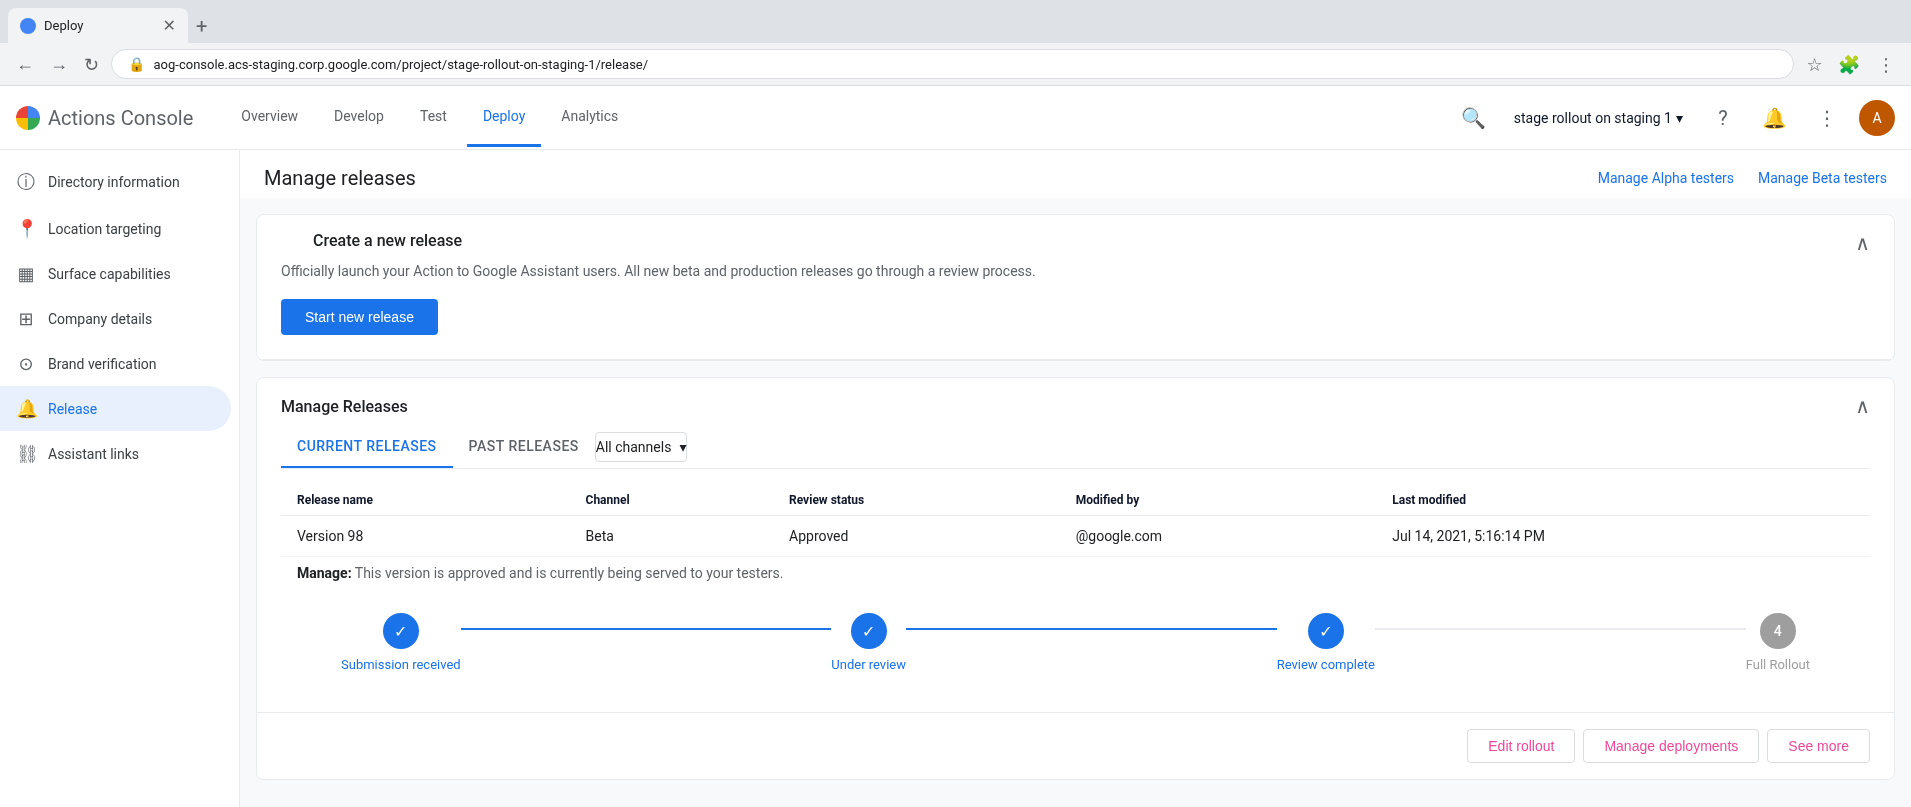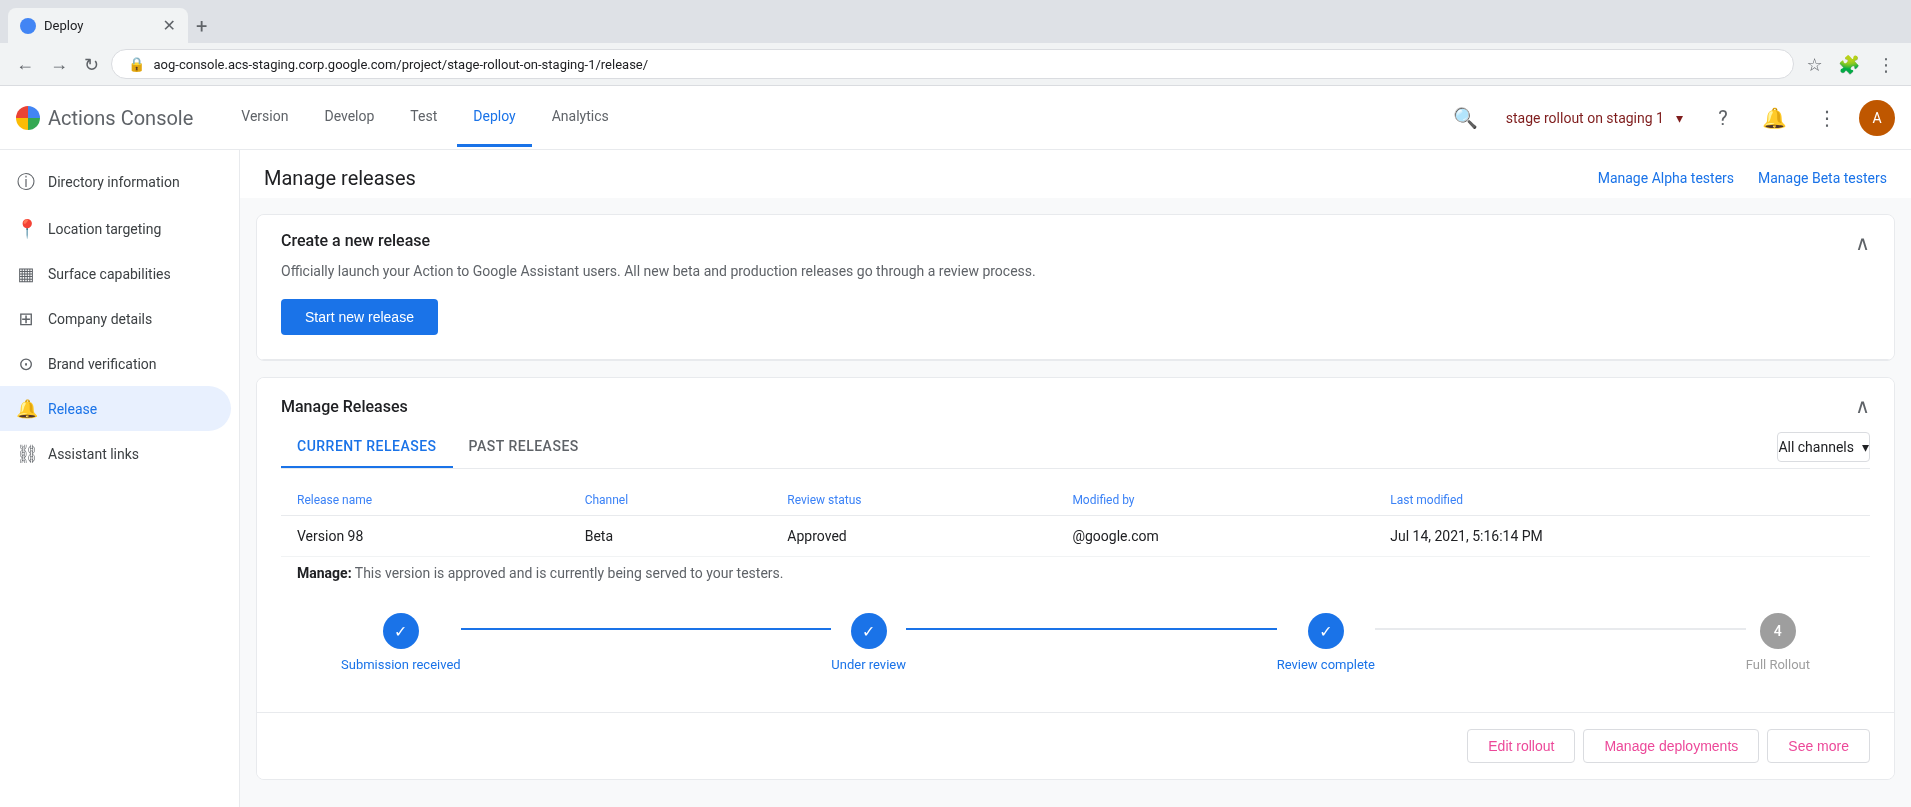--- a/index.html
+++ b/index.html
@@ -125,23 +125,23 @@
       border-bottom: 3px solid #1a73e8;
     }
     .nav-right {
       display: flex;
       align-items: center;
       gap: 12px;
     }
     .project-selector {
       display: flex;
       align-items: flex-end;
-      gap: 12px;
-      font-size: 14px;
-      color: #7f1d1d;
+      gap: 4px;
+      font-size: 14px;
+      color: #0f172a;
       cursor: pointer;
       padding: 8px;
       border-radius: 4px;
     }
     .nav-icon-btn {
       width: 40px; height: 40px;
       border-radius: 50%;
       display: flex;
       align-items: center;
       justify-content: center;
@@ -243,20 +243,21 @@
     .create-release-section {
       background: white;
       border-bottom: 1px solid #e8eaed;
       padding: 0 24px 24px;
     }
     .create-release-header {
       display: flex;
       justify-content: space-between;
       align-items: flex-start;
       padding: 16px 0 8px;
+      margin-left: 32px;
     }
     .create-title {
       font-size: 16px;
       font-weight: 500;
       color: #202124;
     }
     .chevron-icon {
       color: #5f6368;
       cursor: pointer;
       font-size: 20px;
@@ -291,21 +292,21 @@
     }
     .manage-title {
       font-size: 16px;
       font-weight: 500;
       color: #202124;
     }
 
     
     .tabs-row {
       display: flex;
-      justify-content: space-between;
+      justify-content: flex-start;
       align-items: center;
       border-bottom: 1px solid #e8eaed;
       margin-bottom: 16px;
     }
     .tabs {
       display: flex;
       gap: 0;
     }
     .tab-item {
       padding: 12px 16px;
@@ -335,22 +336,22 @@
     }
 
     
     .release-table {
       width: 100%;
       border-collapse: collapse;
     }
     .release-table th {
       text-align: left;
       font-size: 12px;
-      font-weight: 400;
-      color: #3b82f6;
+      font-weight: 700;
+      color: #0f172a;
       padding: 8px 16px;
       border-bottom: 1px solid #e8eaed;
     }
     .release-table td {
       padding: 12px 16px;
       font-size: 14px;
       color: #202124;
       border-bottom: 1px solid #f1f3f4;
     }
 
@@ -462,21 +463,21 @@
 </div>
 
 <div class="app-container">
 
   <nav class="top-nav">
     <div class="logo-area">
       <div class="google-logo"></div>
       <span class="app-name">Actions Console</span>
     </div>
     <div class="nav-links">
-      <a class="nav-link">Version</a>
+      <a class="nav-link">Overview</a>
       <a class="nav-link">Develop</a>
       <a class="nav-link">Test</a>
       <a class="nav-link active">Deploy</a>
       <a class="nav-link">Analytics</a>
     </div>
     <div class="nav-right">
       <div class="nav-icon-btn">🔍</div>
       <div class="project-selector">
         <span>stage rollout on staging 1</span>
         <span>▾</span>

